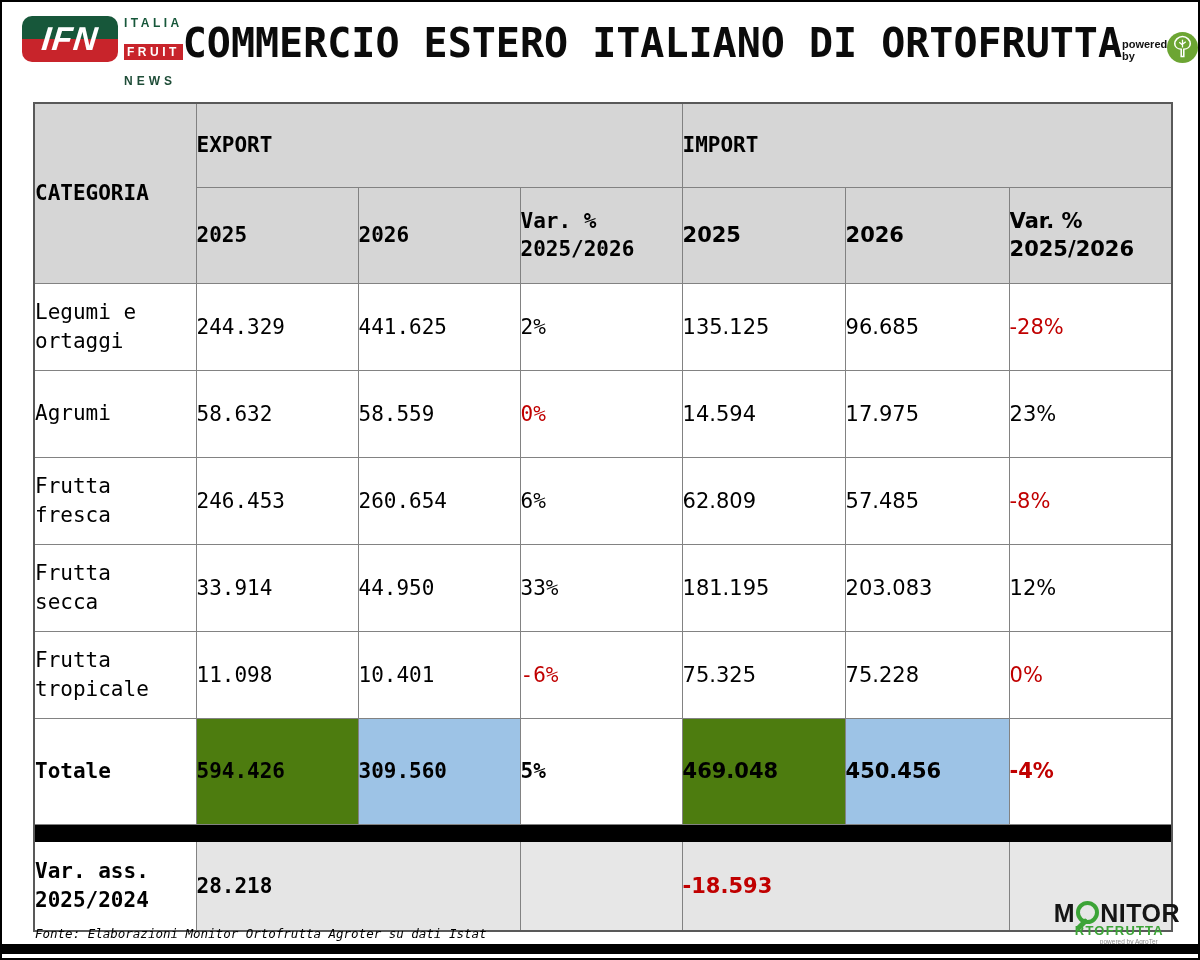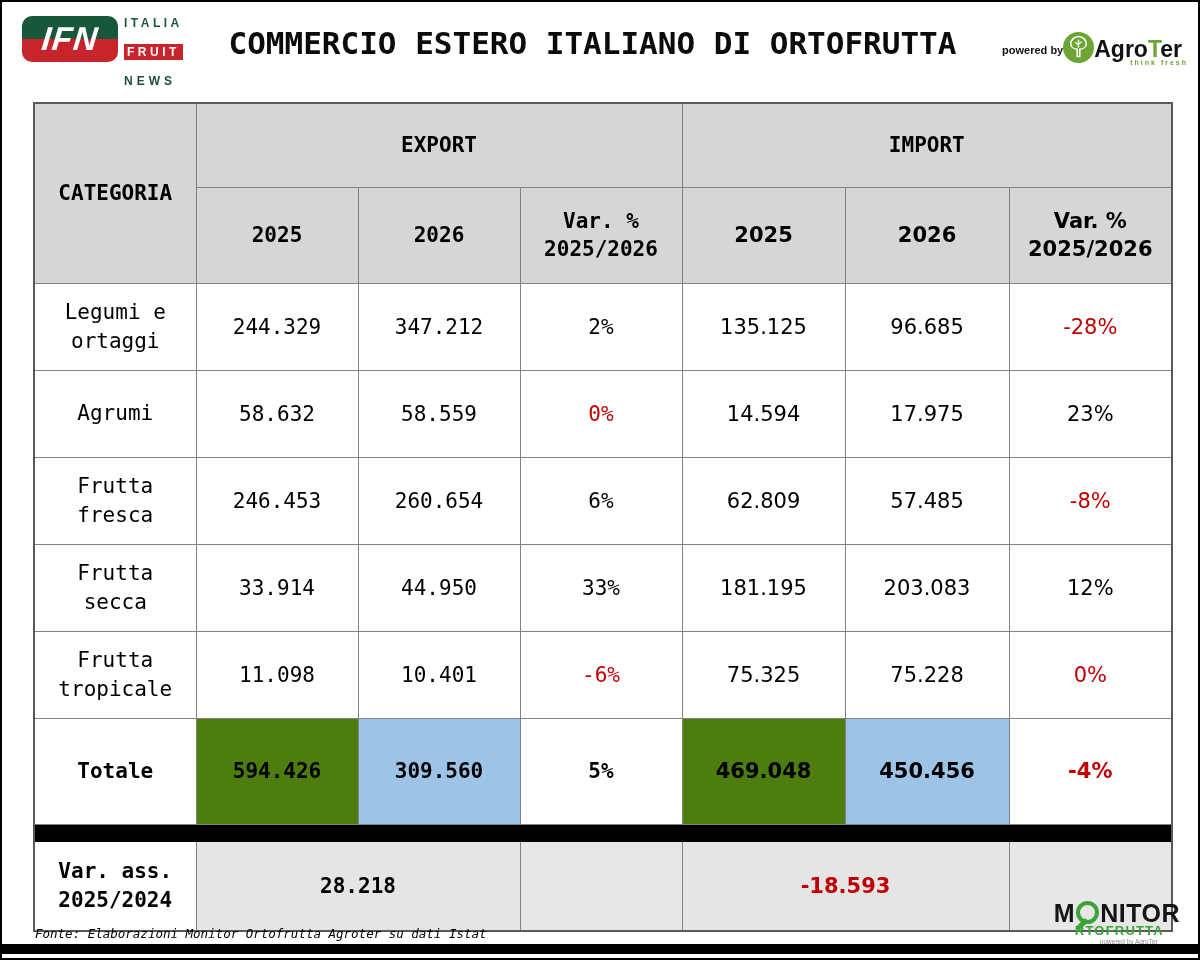--- a/index.html
+++ b/index.html
@@ -11,29 +11,29 @@
   .ifn{display:flex;gap:6px;align-items:flex-start;}
   .ifn-badge{width:96px;height:46px;border-radius:10px;
              background:linear-gradient(to bottom,#17573A 0 50%,#C8242B 50% 100%);
              display:flex;align-items:center;justify-content:center;}
   .ifn-badge span{color:#fff;font:italic bold 33px "Liberation Sans",sans-serif;letter-spacing:1px;transform:skewX(-6deg);}
   .ifn-side{display:flex;flex-direction:column;gap:14px;font-family:"Liberation Sans",sans-serif;font-weight:bold;font-size:12px;}
   .ifn-italia{color:#17573A;letter-spacing:3.5px;}
   .ifn-fruit{color:#fff;background:#C8242B;letter-spacing:3.5px;padding:1px 1px 1px 3px;}
   .ifn-news{color:#1F4D38;letter-spacing:4px;}
   .title-wrap{flex:1;text-align:center;padding-top:6px;}
-  .title-line{font-weight:bold;font-size:31px;line-height:42px;color:#0b0b0b;white-space:nowrap;}
+  .title-line{font-weight:bold;font-size:40px;line-height:42px;color:#0b0b0b;white-space:nowrap;}
   .agroter{display:flex;align-items:center;gap:0;padding-top:16px;font-family:"Liberation Sans",sans-serif;}
   .pb{font-size:11px;font-weight:bold;color:#111;}
   .at-name{position:relative;font-size:23px;font-weight:bold;color:#111;font-family:"Liberation Sans",sans-serif;}
   .at-name .grn{color:#6CA533;}
   .at-tag{position:absolute;left:36px;top:23px;font-size:7px;font-weight:bold;color:#6CA533;letter-spacing:2px;white-space:nowrap;}
   
   table{border-collapse:collapse;table-layout:fixed;width:1138px;margin-left:31px;border:2px solid #595959;}
-  td,th{border:1px solid #828282;text-align:center;vertical-align:middle;padding:0;
+  td,th{border:1px solid #828282;text-align:left;vertical-align:middle;padding:0;
         font-size:21px;color:#000;overflow:hidden;}
   thead th{background:#D6D6D6;font-weight:bold;}
   .h1{height:84px;}
   .h2{height:96px;}
   .data-row{height:87px;}
   .totale-row{height:106px;}
   .sep-row{height:17px;}
   .sep-row td{background:#000;border:1px solid #000;}
   .varass-row{height:90px;}
   .mono{font-family:"DejaVu Sans Mono",monospace;}
@@ -117,21 +117,21 @@
         <th class="sans pre">2026</th>
         <th class="sans pre">Var. %
 2025/2026</th>
       </tr>
     </thead>
     <tbody>
       <tr class="data-row">
         <td class="mono pre">Legumi e
 ortaggi</td>
         <td class="mono">244.329</td>
-        <td class="mono">347.212</td>
+        <td class="mono">441.625</td>
         <td class="mono">2%</td>
         <td class="sans">135.125</td>
         <td class="sans">96.685</td>
         <td class="sans neg">-28%</td>
       </tr>
       <tr class="data-row">
         <td class="mono pre">Agrumi</td>
         <td class="mono">58.632</td>
         <td class="mono">58.559</td>
         <td class="mono neg">0%</td>

